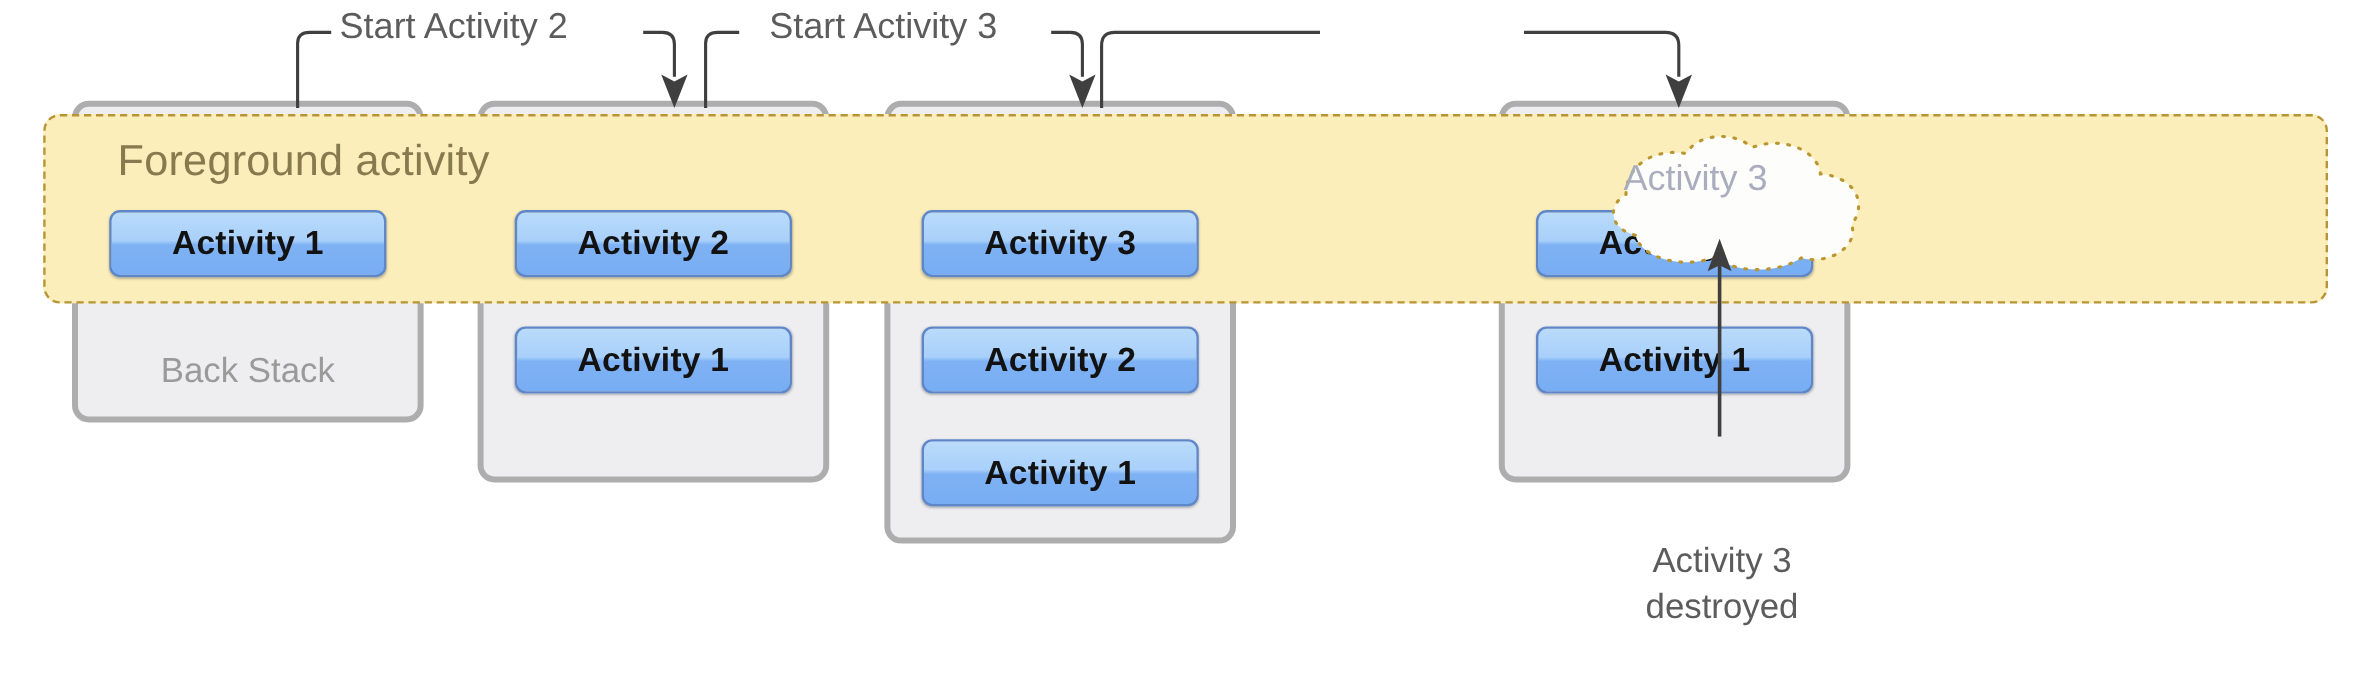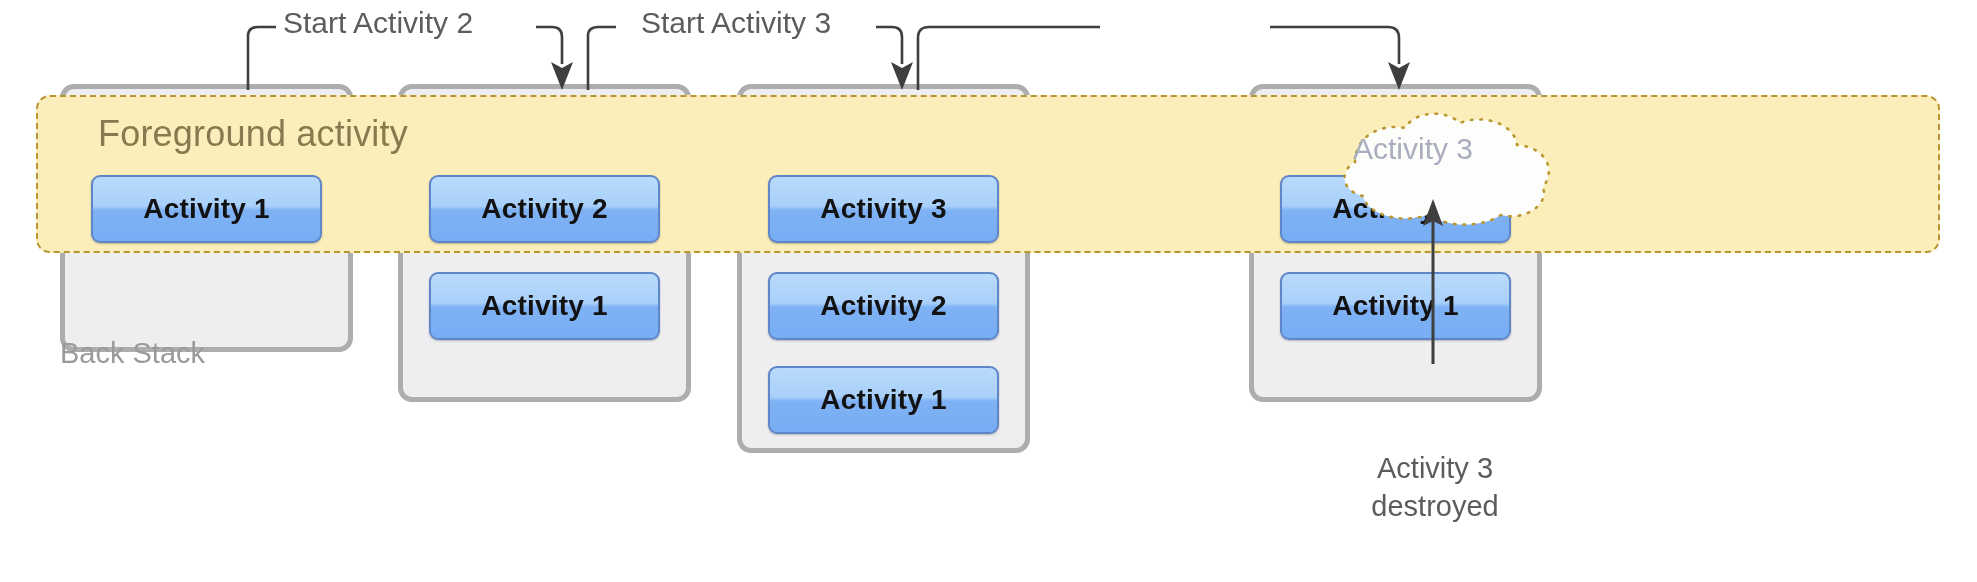--- a/index.html
+++ b/index.html
@@ -44,32 +44,31 @@
     position:absolute;
     background:#eeeef0;
     border:5px solid #adadad;
     border-radius:14px;
     box-sizing:border-box;
     z-index:1;
   }
   .card-label{
     position:absolute;
     width:100%;
-    text-align:left;
+    text-align:center;
     font-size:29px;
     color:#9a9a9a;
     z-index:4;
     white-space:nowrap;
-    margin-top:44px;
   }
 
   
   .chip{
     position:absolute;
-    height:68px;
+    height:56px;
     border:2px solid #5f86c8;
     border-radius:9px;
     box-sizing:border-box;
     background:linear-gradient(to bottom,#b9dbfb 0%,#a9d0fa 45%,#7fb2f4 52%,#77adf3 100%);
     box-shadow:0 1px 2px rgba(0,0,0,.25);
     display:flex;
     align-items:center;
     justify-content:center;
     font-size:28px;
     font-weight:bold;

